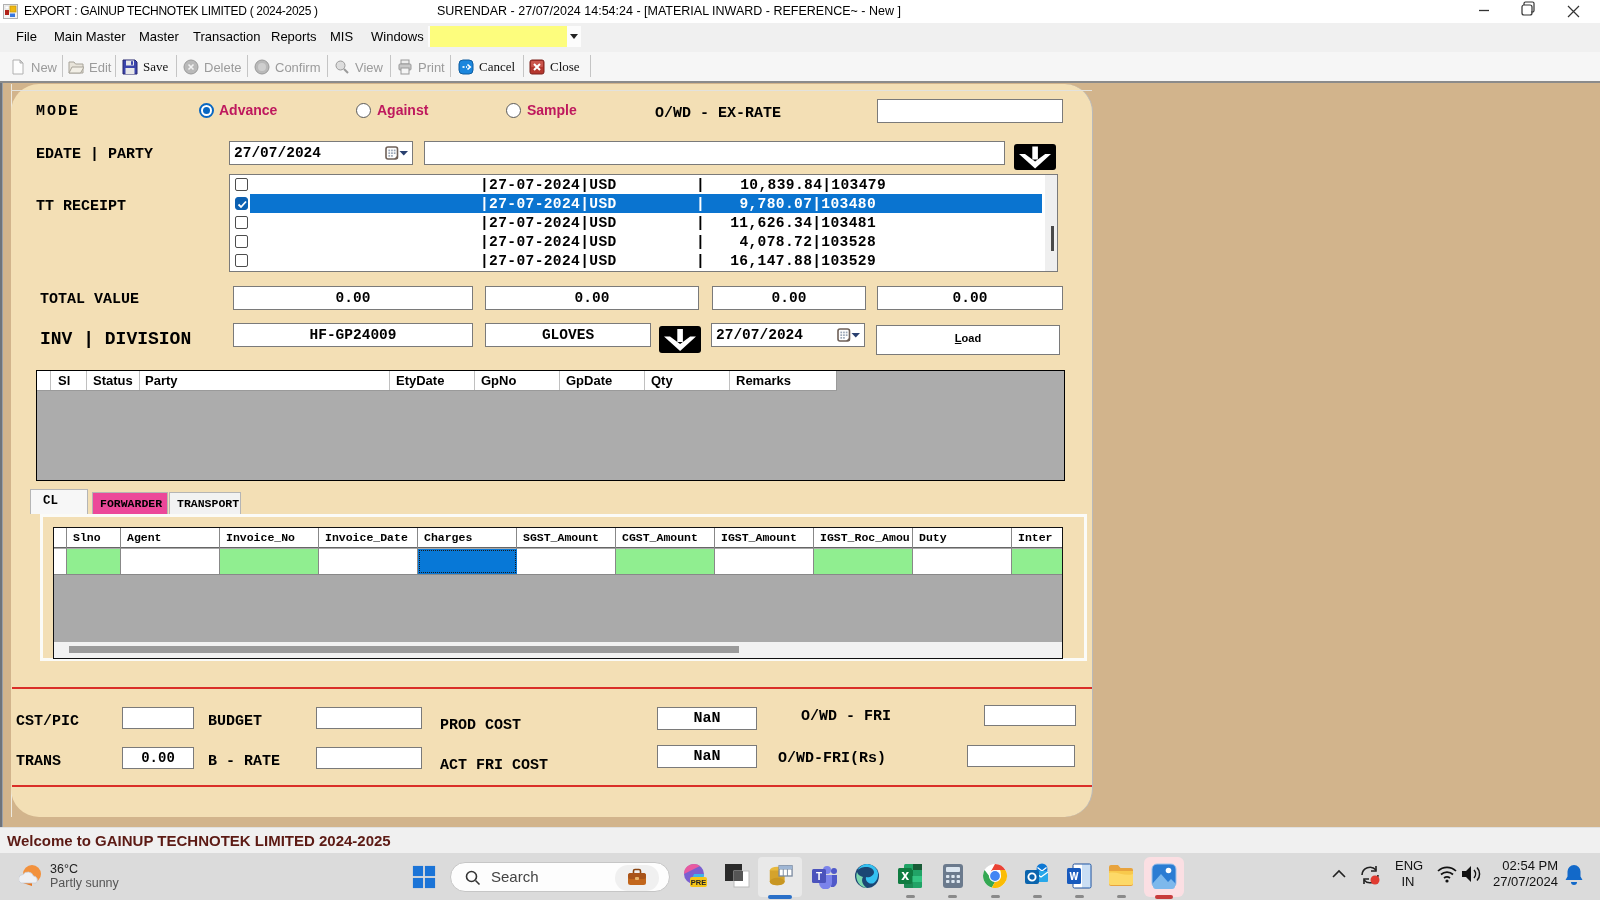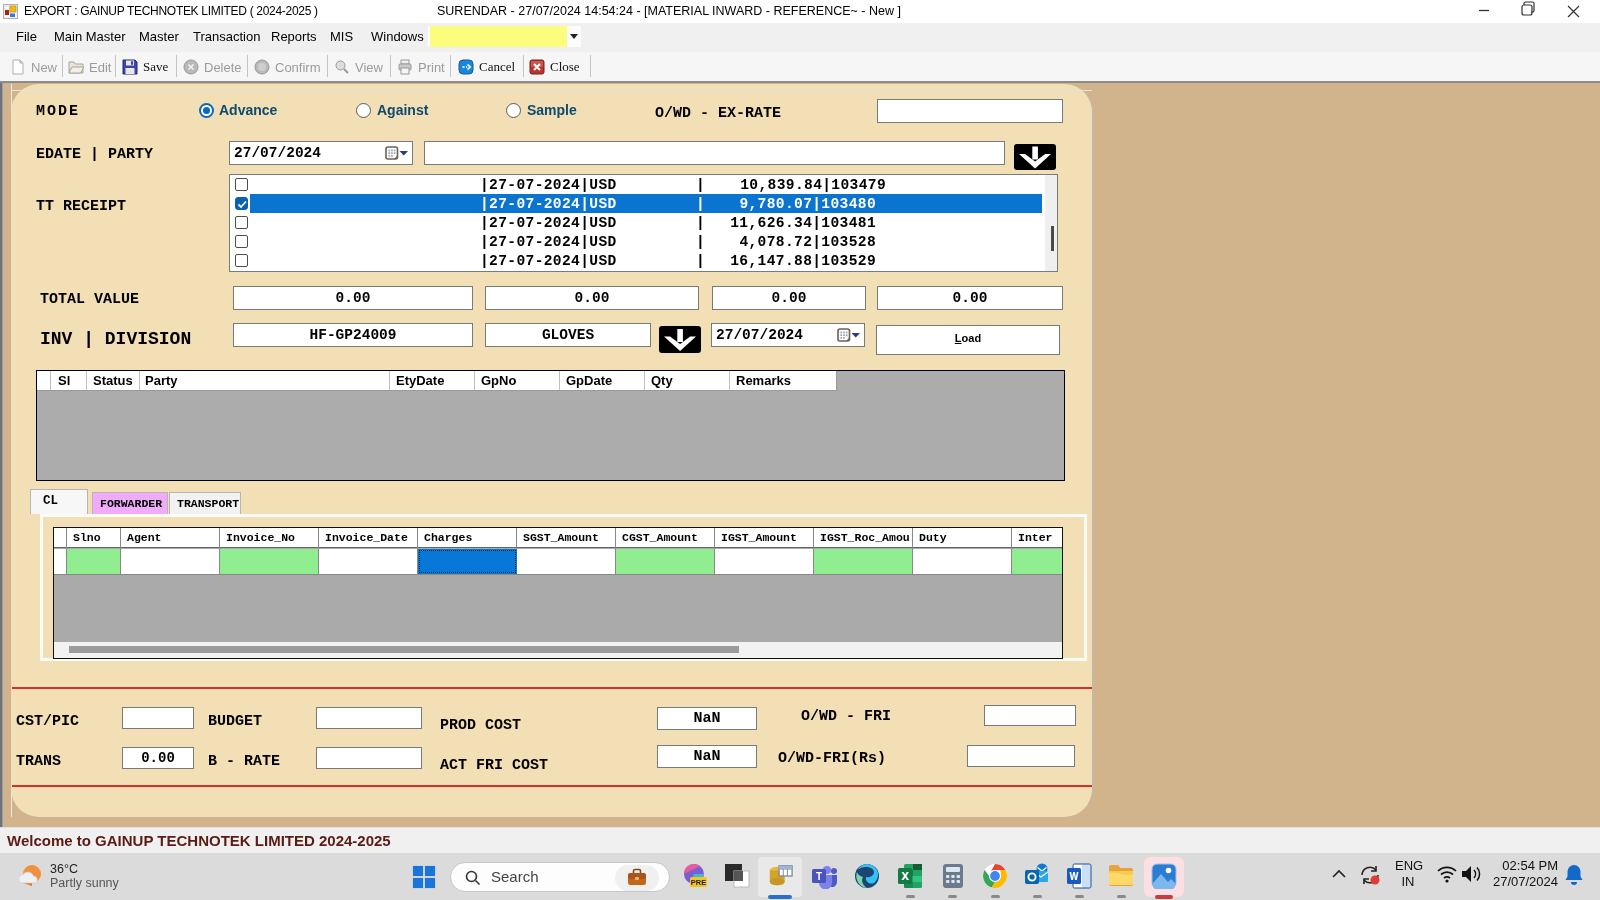--- a/index.html
+++ b/index.html
@@ -23,21 +23,21 @@
 
 #mdi { left:0; top:83px; width:1600px; height:744px; background:#d2b48c; }
 #mdi .ledge { position:absolute; left:0; top:0; width:2px; height:744px; background:#6e737b; }
 #mdi .ledge2 { position:absolute; left:2px; top:0; width:1px; height:744px; background:#9aa0a8; }
 #panel { position:absolute; left:11px; top:1px; width:1082px; height:733px; background:#f3dfb5; border-right:1px solid #b9b9b9;border-radius:28px; }
 .lbl { position:absolute; font-family:"Liberation Mono",monospace; font-weight:bold; color:#000; white-space:pre; }
 
 .radio { position:absolute; width:15px; height:15px; border-radius:50%; background:#fff; border:1px solid #5a5a5a; }
 .radio.sel { border:2px solid #0867c2; }
 .radio.sel::after { content:""; position:absolute; left:2px; top:2px; width:7px; height:7px; border-radius:50%; background:#0867c2; }
-.blbl { position:absolute; font-size:14px; font-weight:bold; color:#0c4a6e; }
+.blbl { position:absolute; font-size:14px; font-weight:bold; color:#be185d; }
 
 #ttlist { left:218px; top:90px; width:829px; height:98px; background:#fff; border:1px solid #7a7a7a; }
 .lrow { position:absolute; left:0; width:812px; height:19px; font-family:"Liberation Mono",monospace; font-weight:bold; font-size:14.6px; letter-spacing:0.35px; color:#000; }
 .lrow.sel { background:linear-gradient(to right,#ffffff 0,#ffffff 20px,#0a74d0 20px,#0a74d0 100%); color:#fff; }
 .cbx { position:absolute; left:5px; top:3px; width:13px; height:13px; background:#fff; border:1px solid #4d4d4d; border-radius:2px; }
 .larr { position:absolute; background:#000; border-radius:3px; }
 
 .gridhead { position:absolute; font-weight:bold; font-size:13px; }
 .tab { position:absolute; font-family:"Liberation Mono",monospace; font-weight:bold; font-size:12px; }
 .redline { position:absolute; height:1.5px; background:#da2f28; }
@@ -308,21 +308,21 @@
         <span class="gridhead" style="left:444px;top:2px">GpNo</span>
         <div class="abs" style="left:522px;top:0;width:1px;height:19px;background:#c0c0c0"></div>
         <span class="gridhead" style="left:529px;top:2px">GpDate</span>
         <div class="abs" style="left:607px;top:0;width:1px;height:19px;background:#c0c0c0"></div>
         <span class="gridhead" style="left:614px;top:2px">Qty</span>
         <div class="abs" style="left:692px;top:0;width:1px;height:19px;background:#c0c0c0"></div>
         <span class="gridhead" style="left:699px;top:2px">Remarks</span>
       </div>
 
       <div class="tab abs" style="left:19px;top:405px;width:58px;height:25px;background:#f7f7f7;border:1px solid #b5b5b5;border-bottom:none;padding:4px 0 0 12px;font-size:12.5px">CL</div>
-      <div class="tab abs" style="left:81px;top:408px;width:76px;height:22px;background:#f0abfc;border:1px solid #b5b5b5;border-bottom:none;padding:4px 0 0 7px;font-size:11.5px">FORWARDER</div>
+      <div class="tab abs" style="left:81px;top:408px;width:76px;height:22px;background:#ec4899;border:1px solid #b5b5b5;border-bottom:none;padding:4px 0 0 7px;font-size:11.5px">FORWARDER</div>
       <div class="tab abs" style="left:158px;top:408px;width:72px;height:22px;background:#f2f2f2;border:1px solid #b5b5b5;border-bottom:none;padding:4px 0 0 7px;font-size:11.5px">TRANSPORT</div>
 
       <div class="abs" style="left:29px;top:430px;width:1047px;height:147px;border:3px solid #fbfbf7"></div>
 
       <div class="abs" style="left:42px;top:443px;width:1010px;height:132px;border:1px solid #111;background:#aaaaaa;font-family:'Liberation Mono',monospace;font-weight:bold;font-size:11.5px">
         <div class="abs" style="left:0;top:0;width:1008px;height:20px;background:#fff;border-bottom:1px solid #666"></div>
         <div class="abs" style="left:0;top:21px;width:1008px;height:25px;background:#fff"></div>
         <div class="abs" style="left:12px;top:0;width:1px;height:46px;background:#888"></div>
         <span class="abs" style="left:19px;top:3px">Slno</span>
         <span class="abs" style="left:73px;top:3px">Agent</span>

